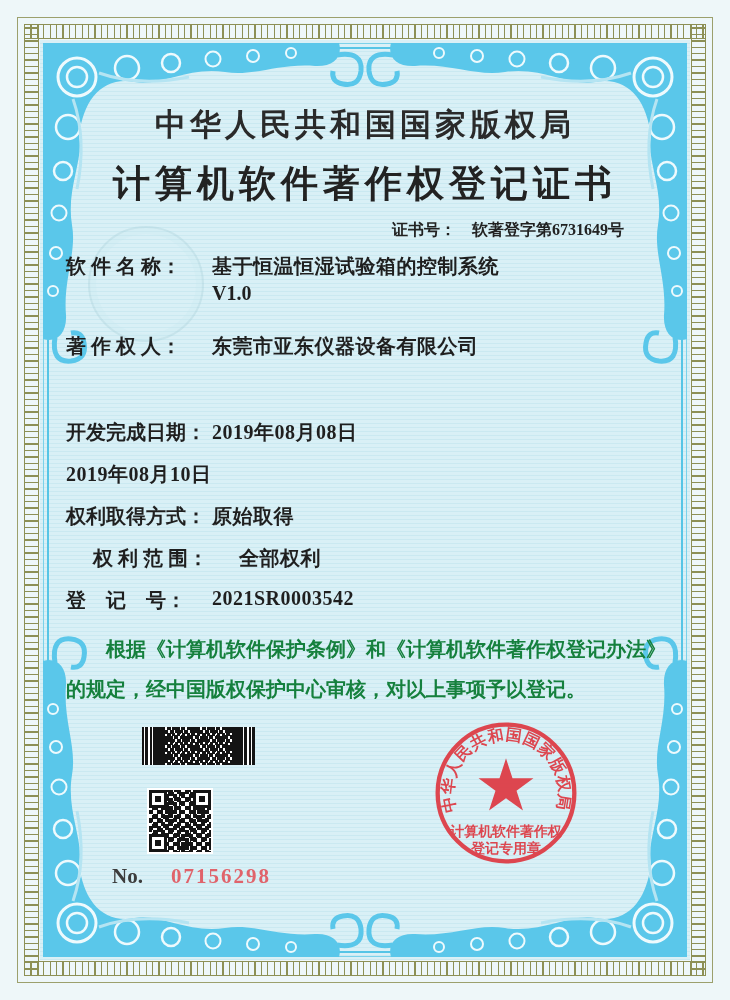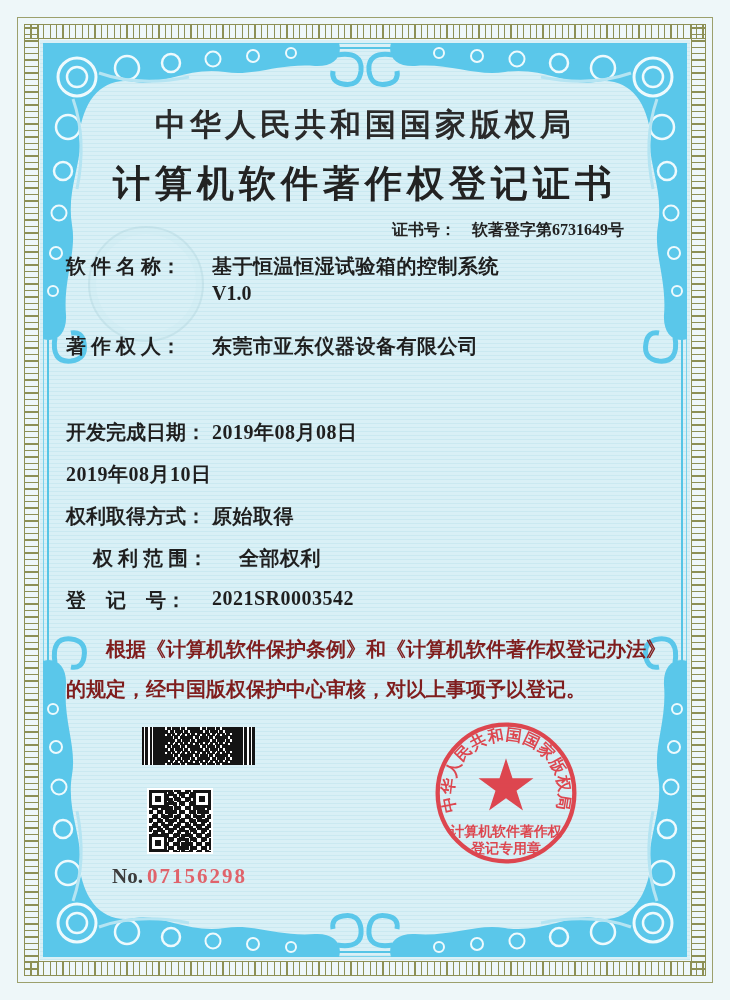--- a/index.html
+++ b/index.html
@@ -55,21 +55,21 @@
   .row .lbl{width:146px;font-weight:700;flex:0 0 auto;font-family:Liberation Serif, serif;}
   .row .val{font-weight:600;letter-spacing:.5px;}
   .val2{position:absolute;left:212px;font-size:20px;font-weight:600;}
 
   .r0{top:253px;} .r1{top:333px;} .r2{top:419px;} .r3{top:461px;}
   .r4{top:503px;} .r5{top:545px;margin-left:27px;} .r6{top:587px;}
   .v2{top:282px;}
 
   
   .statement{position:absolute;top:629px;left:66px;width:600px;font-size:20px;
-    line-height:40px;text-align:justify;text-indent:2em;font-weight:600;color:#7f1d1d;}
+    line-height:40px;text-align:justify;text-indent:2em;font-weight:600;color:#15803d;}
 
   
   .barcode{position:absolute;left:142px;top:727px;width:113px;height:38px;background:#fff;
     display:flex;}
   .bc-start,.bc-stop{width:14px;height:100%;
     background:repeating-linear-gradient(90deg,#141414 0 2px,#fff 2px 3.5px,#141414 3.5px 6px,#fff 6px 8px);}
   .bc-solid{width:9px;height:100%;background:#141414;}
   .bc-data{flex:1;height:100%;
     background:
       repeating-conic-gradient(#141414 0% 25%,rgba(255,255,255,0) 0% 50%) 0 0/5px 6px,
@@ -81,21 +81,21 @@
   .qr-grid{position:absolute;inset:2px;
     background:
       repeating-conic-gradient(#141414 0% 25%,rgba(255,255,255,0) 0% 50%) 0 0/8px 8px,
       repeating-conic-gradient(#141414 0% 25%,rgba(255,255,255,0) 0% 50%) 3px 2px/11px 9px,
       #fff;}
   .finder{position:absolute;width:18px;height:18px;border:3px solid #141414;background:#fff;box-sizing:border-box;}
   .finder .dot{position:absolute;left:3px;top:3px;width:6px;height:6px;background:#141414;}
   .f-tl{left:2px;top:2px;} .f-tr{right:2px;top:2px;} .f-bl{left:2px;bottom:2px;}
 
   
-  .serial{position:absolute;left:112px;top:864px;font-size:21px;display:flex;gap:4px;align-items:baseline;}
+  .serial{position:absolute;left:112px;top:864px;font-size:21px;display:flex;gap:28px;align-items:baseline;}
   .serial .pfx{color:#3c3c3c;font-weight:600;}
   .serial .num{color:#e0636b;letter-spacing:2px;font-weight:600;}
 
   
   .seal{position:absolute;left:429px;top:716px;width:154px;height:154px;opacity:.93;}
   .issue-date{position:absolute;left:436px;top:861px;font-size:23px;font-weight:700;
     letter-spacing:1px;color:#151515;z-index:5;}
 </style>
 </head>
 <body>

